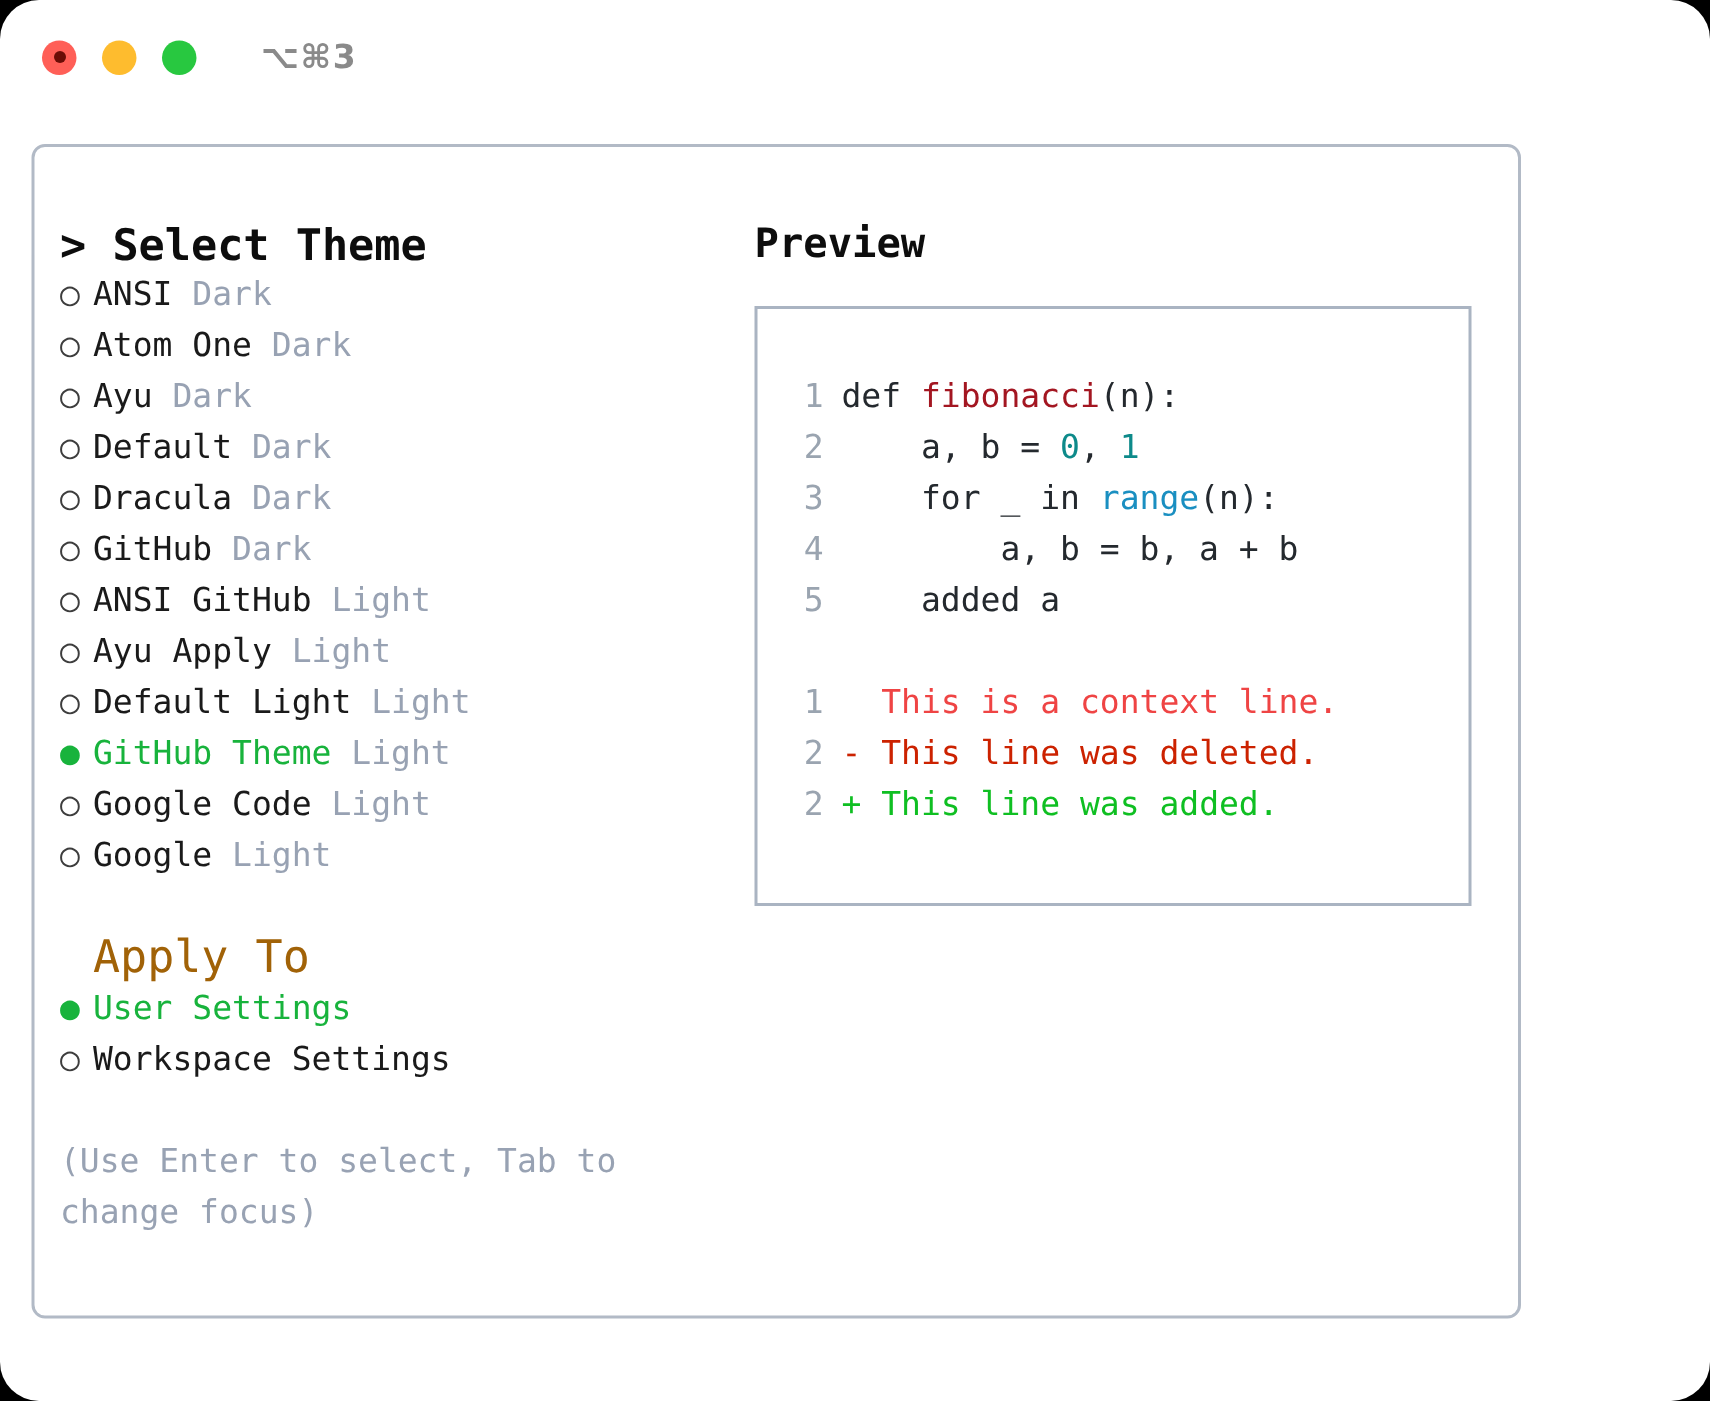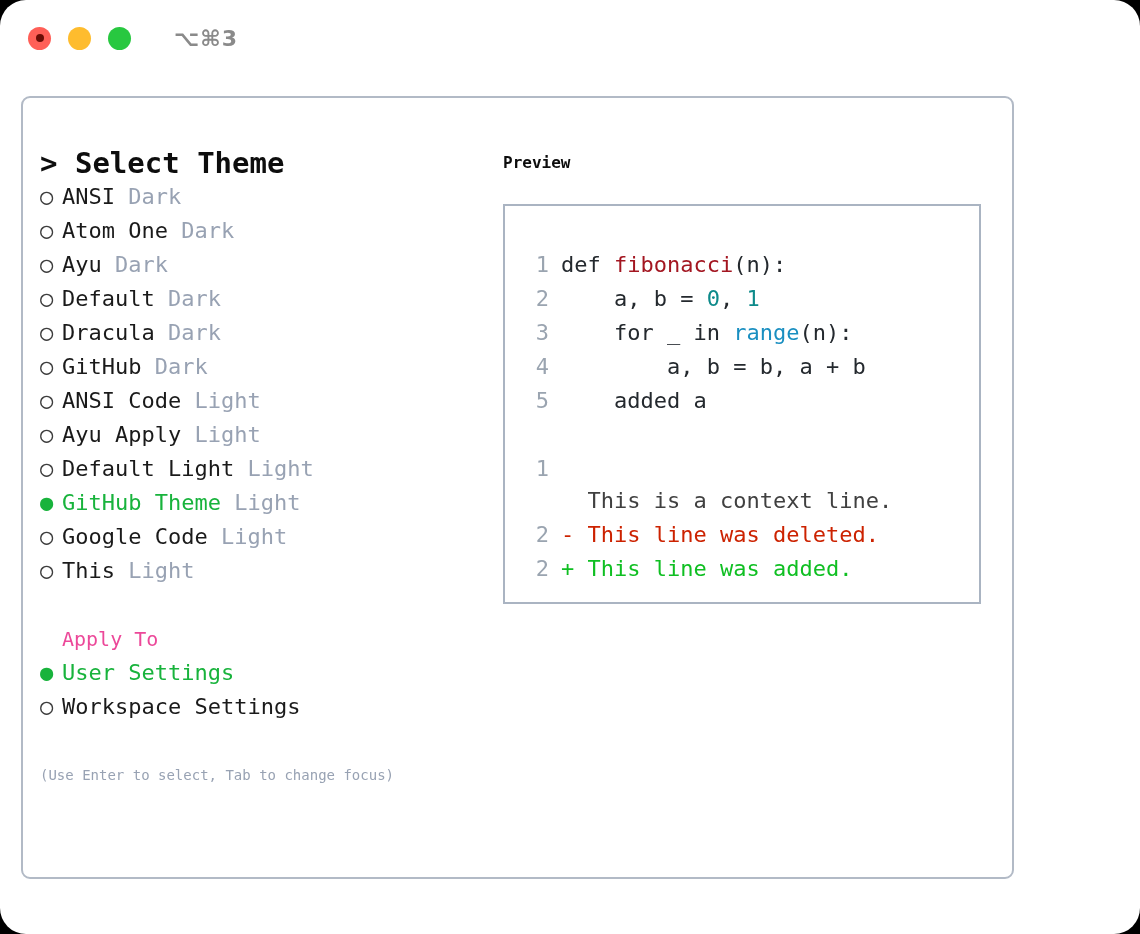--- a/index.html
+++ b/index.html
@@ -105,38 +105,38 @@
     color: #3d3d3d;
   }
   .bullet.sel { color: #18b33c; }
   .opt-name  { color: #1a1a1a; }
   .opt-row.selected .opt-name { color: #18b33c; }
   .opt-tag   { color: #98a2b3; }
 
   .spacer-sm { height: 34px; }
 
   .apply-head {
-    font-size: 20px;
-    line-height: 34px;
-    color: #ec4899;
+    font-size: 30px;
+    line-height: 34px;
+    color: #a16207;
     padding-left: 22px;
     white-space: pre;
   }
   .hint {
     margin-top: 34px;
-    font-size: 14px;
+    font-size: 22px;
     line-height: 34px;
     color: #98a2b3;
     width: 420px;
     white-space: pre-wrap;
   }
 
   
   .preview-head {
-    font-size: 16px;
+    font-size: 27px;
     font-weight: 700;
     color: #0d0d0d;
     line-height: 34px;
     white-space: pre;
   }
   .code-box {
     margin-top: 24px;
     width: 478px;
     height: 400px;
     border: 2px solid #aab4c2;
@@ -154,21 +154,21 @@
     width: 26px;
     flex: 0 0 26px;
     text-align: right;
     color: #9aa4b0;
     margin-right: 12px;
   }
   .tok-plain   { color: #24292e; }
   .tok-func    { color: #a31621; }
   .tok-builtin { color: #1a8fc1; }
   .tok-num     { color: #0d8a8a; }
-  .tok-ctx     { color: #404040; margin-top: 32px; }
+  .tok-ctx     { color: #ef4444; }
   .tok-del     { color: #cc2200; }
   .tok-add     { color: #0fbf22; }
   .code-gap { height: 34px; }
 </style>
 </head>
 <body>
 
 <div class="window">
 
   <div class="titlebar">
@@ -188,26 +188,26 @@
 
         <div class="col-left">
           <div class="section-head">&gt; Select Theme</div>
           <div id="theme-list">
               <div class="opt-row"><span class="bullet">○</span><span class="opt-name">ANSI</span><span> </span><span class="opt-tag">Dark</span></div>
               <div class="opt-row"><span class="bullet">○</span><span class="opt-name">Atom One</span><span> </span><span class="opt-tag">Dark</span></div>
               <div class="opt-row"><span class="bullet">○</span><span class="opt-name">Ayu</span><span> </span><span class="opt-tag">Dark</span></div>
               <div class="opt-row"><span class="bullet">○</span><span class="opt-name">Default</span><span> </span><span class="opt-tag">Dark</span></div>
               <div class="opt-row"><span class="bullet">○</span><span class="opt-name">Dracula</span><span> </span><span class="opt-tag">Dark</span></div>
               <div class="opt-row"><span class="bullet">○</span><span class="opt-name">GitHub</span><span> </span><span class="opt-tag">Dark</span></div>
-              <div class="opt-row"><span class="bullet">○</span><span class="opt-name">ANSI Code</span><span> </span><span class="opt-tag">Light</span></div>
+              <div class="opt-row"><span class="bullet">○</span><span class="opt-name">ANSI GitHub</span><span> </span><span class="opt-tag">Light</span></div>
               <div class="opt-row"><span class="bullet">○</span><span class="opt-name">Ayu Apply</span><span> </span><span class="opt-tag">Light</span></div>
               <div class="opt-row"><span class="bullet">○</span><span class="opt-name">Default Light</span><span> </span><span class="opt-tag">Light</span></div>
               <div class="opt-row selected"><span class="bullet sel">●</span><span class="opt-name">GitHub Theme</span><span> </span><span class="opt-tag">Light</span></div>
               <div class="opt-row"><span class="bullet">○</span><span class="opt-name">Google Code</span><span> </span><span class="opt-tag">Light</span></div>
-              <div class="opt-row"><span class="bullet">○</span><span class="opt-name">This</span><span> </span><span class="opt-tag">Light</span></div>
+              <div class="opt-row"><span class="bullet">○</span><span class="opt-name">Google</span><span> </span><span class="opt-tag">Light</span></div>
             </div>
 
           <div class="spacer-sm"></div>
 
           <div class="apply-head">Apply To</div>
           <div id="apply-list">
               <div class="opt-row selected"><span class="bullet sel">●</span><span class="opt-name">User Settings</span></div>
               <div class="opt-row"><span class="bullet">○</span><span class="opt-name">Workspace Settings</span></div>
             </div>
 

